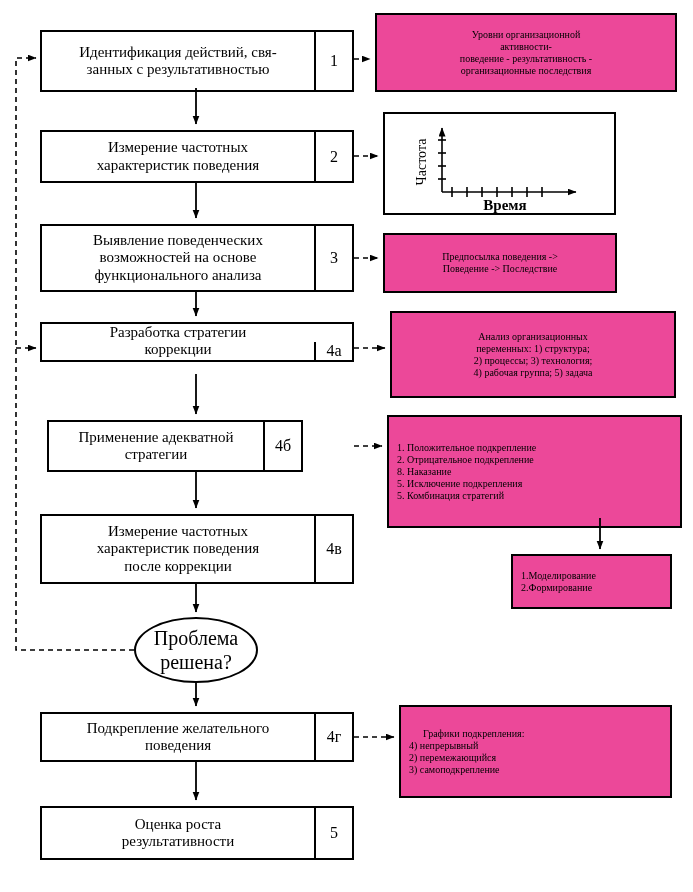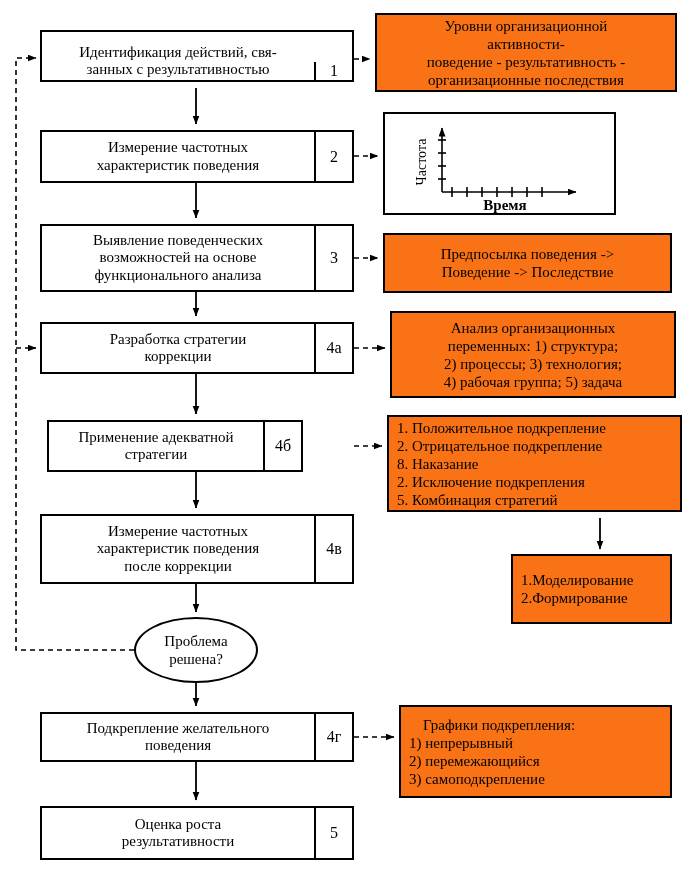--- a/index.html
+++ b/index.html
@@ -8,57 +8,57 @@
   .canvas { position:relative; width:693px; height:892px; background:#fff; overflow:hidden; }
   .layer { position:absolute; left:0; top:0; pointer-events:none; }
   svg text { font-family:"Liberation Serif", serif; fill:#000; }
 
   .mbox { position:absolute; border:2px solid #000; display:flex; background:#fff; }
   .mbox-text { flex:1; display:flex; align-items:center; justify-content:center;
                text-align:center; white-space:pre-line; font-size:15px; line-height:1.15; padding:2px 6px; }
   .mbox-num { width:38px; border-left:2px solid #000; display:flex; align-items:center;
               justify-content:center; font-size:16px; }
 
-  .abox { position:absolute; border:2px solid #000; background:#f97316; font-size:15px; line-height:1.2; }
+  .abox { position:absolute; border:2px solid #000; background:#ec4899; font-size:10px; line-height:1.2; }
   .abox.center { display:flex; align-items:center; justify-content:center; text-align:center;
                  white-space:pre-line; padding:2px 6px; }
   .abox.leftcol { display:flex; flex-direction:column; justify-content:center; padding:3px 4px 3px 8px; }
   .abox.leftcol .li { white-space:nowrap; }
   .abox .atitle { padding-left:14px; }
   .chartbox { position:absolute; border:2px solid #000; background:#fff; }
 
   .ellipse { position:absolute; border:2px solid #000; border-radius:50%; background:#fff;
              display:flex; align-items:center; justify-content:center; text-align:center;
-             white-space:pre-line; font-size:15px; line-height:1.2; }
+             white-space:pre-line; font-size:20px; line-height:1.2; }
 </style>
 </head>
 <body>
 
 <div class="canvas">
 
-  <div class="mbox" style="left:40px; top:30px; width:314px; height:52px;align-items:flex-end;">
+  <div class="mbox" style="left:40px; top:30px; width:314px; height:62px;">
     <div class="mbox-text">Идентификация действий, свя-
 занных с результативностью</div>
     <div class="mbox-num">1</div>
   </div>
 
   <div class="mbox" style="left:40px; top:130px; width:314px; height:53px;">
     <div class="mbox-text">Измерение частотных
 характеристик поведения</div>
     <div class="mbox-num">2</div>
   </div>
 
   <div class="mbox" style="left:40px; top:224px; width:314px; height:68px;">
     <div class="mbox-text">Выявление поведенческих
 возможностей на основе
 функционального анализа</div>
     <div class="mbox-num">3</div>
   </div>
 
-  <div class="mbox" style="left:40px; top:322px; width:314px; height:52px;">
+  <div class="mbox" style="left:40px; top:322px; width:314px; height:40px;align-items:flex-end;">
     <div class="mbox-text">Разработка стратегии
 коррекции</div>
     <div class="mbox-num">4а</div>
   </div>
 
   <div class="mbox" style="left:47px; top:420px; width:256px; height:52px;">
     <div class="mbox-text">Применение адекватной
 стратегии</div>
     <div class="mbox-num">4б</div>
   </div>
@@ -89,48 +89,48 @@
 
   <div class="abox center" style="left:375px; top:13px; width:302px; height:79px;">
     <span>Уровни организационной
 активности-
 поведение - результативность -
 организационные последствия</span>
   </div>
 
   <div class="chartbox" style="left:383px; top:112px; width:233px; height:103px;"></div>
 
-  <div class="abox center" style="left:383px; top:233px; width:289px; height:60px;">
+  <div class="abox center" style="left:383px; top:233px; width:234px; height:60px;">
     <span>Предпосылка поведения -&gt;
 Поведение -&gt; Последствие</span>
   </div>
 
   <div class="abox center" style="left:390px; top:311px; width:286px; height:87px;">
     <span>Анализ  организационных
 переменных:   1) структура;
 2) процессы; 3) технология;
 4) рабочая группа; 5) задача</span>
   </div>
 
-  <div class="abox leftcol" style="left:387px; top:415px; width:295px; height:97px;">
+  <div class="abox leftcol" style="left:387px; top:415px; width:295px; height:113px;">
     <div class="li">1. Положительное подкрепление</div>
     <div class="li">2. Отрицательное подкрепление</div>
     <div class="li">8. Наказание</div>
-    <div class="li">2. Исключение подкрепления</div>
+    <div class="li">5. Исключение подкрепления</div>
     <div class="li">5. Комбинация стратегий</div>
   </div>
 
-  <div class="abox leftcol" style="left:511px; top:554px; width:161px; height:70px;">
+  <div class="abox leftcol" style="left:511px; top:554px; width:161px; height:55px;">
     <div class="li">1.Моделирование</div>
     <div class="li">2.Формирование</div>
   </div>
 
   <div class="abox leftcol" style="left:399px; top:705px; width:273px; height:93px; ">
     <div class="li atitle">Графики подкрепления:</div>
-    <div class="li">1) непрерывный</div>
+    <div class="li">4) непрерывный</div>
     <div class="li">2) перемежающийся</div>
     <div class="li">3) самоподкрепление</div>
   </div>
 
   <svg class="layer" width="693" height="892" viewBox="0 0 693 892">
     <defs>
       <marker id="arrow" markerUnits="userSpaceOnUse" markerWidth="11" markerHeight="9" refX="8.5" refY="3.5" orient="auto">
         <path d="M0,0 L9,3.5 L0,7 Z" fill="#000"></path>
       </marker>
     </defs>

